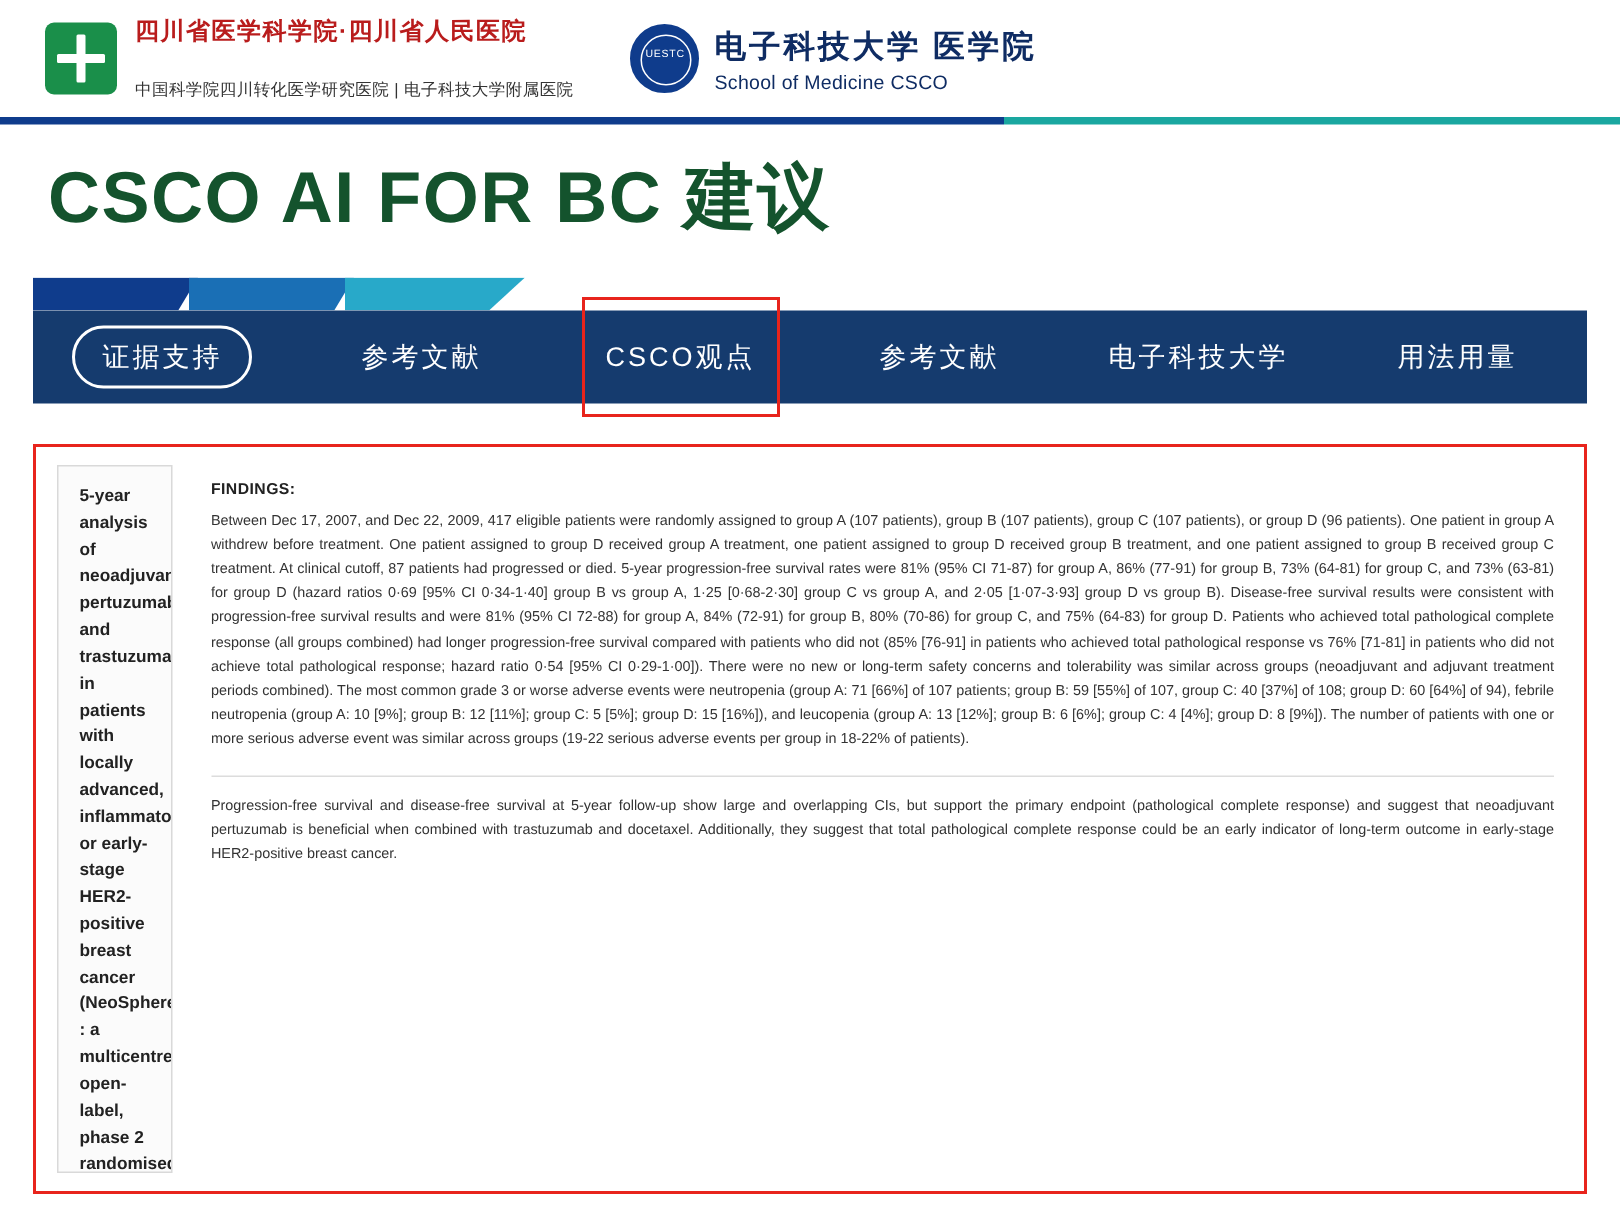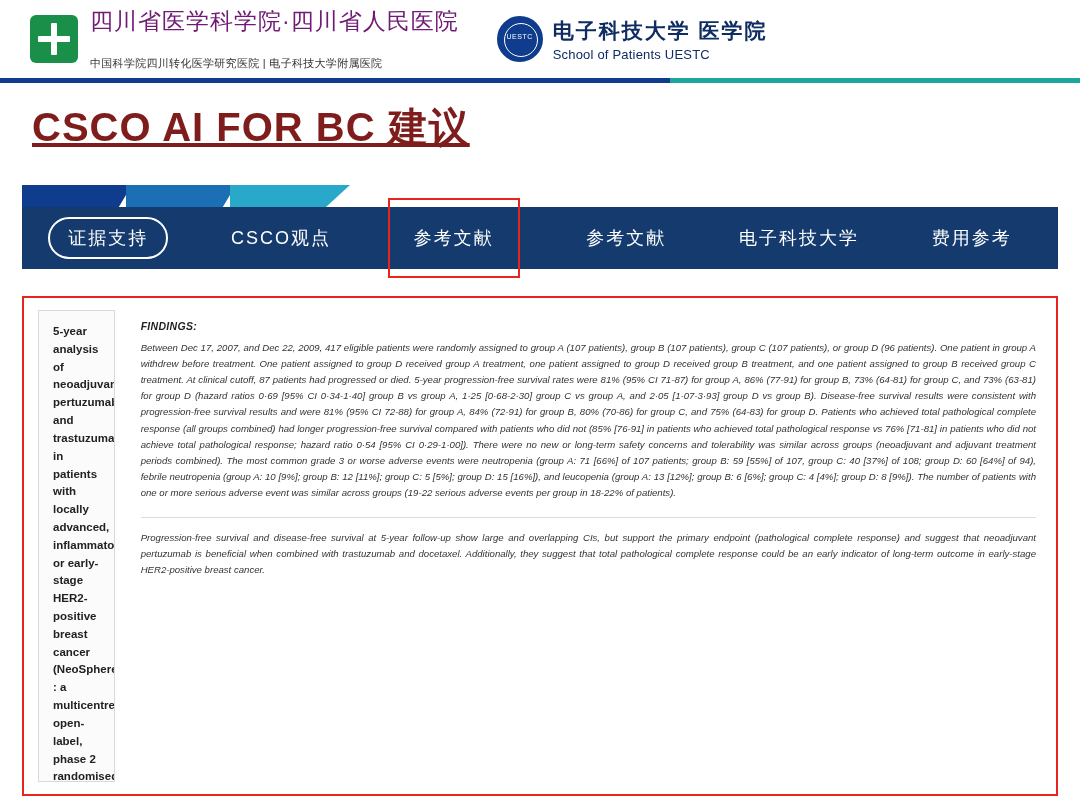--- a/index.html
+++ b/index.html
@@ -42,21 +42,21 @@
   .hosp-logo:after {
     content: "";
     position: absolute;
     left: 8px; top: 21px;
     width: 32px; height: 6px;
     background: #ffffff;
     border-radius: 1px;
   }
   .hosp-text { display: flex; flex-direction: column; justify-content: center; }
   .hosp-title {
-    font-size: 23px; font-weight: normal; color: #701a75;
+    font-size: 16px; font-weight: bold; color: #b91c1c;
     letter-spacing: 1px; line-height: 1.25;
   }
   .hosp-sub {
     font-size: 11px; color: #333; margin-top: 20px; letter-spacing: .3px;
   }
   .uestc-block {
     display: flex; align-items: center; margin-left: 38px;
   }
   .uestc-seal {
     width: 46px; height: 46px; border-radius: 50%;
@@ -81,23 +81,22 @@
 
   .header-rule {
     position: absolute; top: 78px; left: 0;
     width: 1080px; height: 5px;
     background: linear-gradient(to right, #0f3c8c 0%, #0f3c8c 62%, #1aa7a0 62%, #1aa7a0 100%);
   }
 
   
   .page-title {
     position: absolute; left: 32px; top: 100px;
-    font-size: 40px; font-weight: bold; color: #7f1d1d;
+    font-size: 48px; font-weight: bold; color: #14532d;
     letter-spacing: 1px;
-    text-decoration: underline;
   }
 
   
   .deco {
     position: absolute; left: 22px; top: 185px;
     width: 330px; height: 22px;
   }
   .deco i {
     position: absolute; top: 0; height: 22px; display: block;
   }
@@ -155,21 +154,20 @@
     width: 470px;
     border: 1px solid #d9d9d9;
     background: #fbfbfb;
     padding: 12px 14px;
     overflow: hidden;
   }
   .pane-right {
     flex: 1 1 auto;
     padding: 10px 6px 0 12px;
     overflow: hidden;
-    font-style: italic;
   }
 
   .art-title {
     font-size: 11.5px; color: #222; font-weight: 600; line-height: 1.55;
   }
 
   .r-label {
     font-size: 10.5px; font-weight: bold; color: #222; letter-spacing: .3px;
   }
   .r-body {
@@ -191,52 +189,52 @@
     <div class="hosp-text">
       <div class="hosp-title">四川省医学科学院·四川省人民医院</div>
       <div class="hosp-sub">中国科学院四川转化医学研究医院 | 电子科技大学附属医院</div>
     </div>
     <div class="uestc-block">
       <div class="uestc-seal">
         <span>UESTC</span>
       </div>
       <div class="uestc-text">
         <div class="uestc-cn">电子科技大学 医学院</div>
-        <div class="uestc-en">School of Patients UESTC</div>
+        <div class="uestc-en">School of Medicine CSCO</div>
       </div>
     </div>
   </div>
   <div class="header-rule"></div>
 
   <div class="page-title">CSCO AI FOR BC 建议</div>
 
   <div class="deco">
     <i class="d1"></i>
     <i class="d2"></i>
     <i class="d3"></i>
   </div>
 
   <div class="navbar">
     <div class="nav-item active">
       <span class="pill">证据支持</span>
     </div>
     <div class="nav-item">
+      <span>参考文献</span>
+    </div>
+    <div class="nav-item">
       <span>CSCO观点</span>
     </div>
     <div class="nav-item">
       <span>参考文献</span>
     </div>
     <div class="nav-item">
-      <span>参考文献</span>
-    </div>
-    <div class="nav-item">
       <span>电子科技大学</span>
     </div>
     <div class="nav-item">
-      <span>费用参考</span>
+      <span>用法用量</span>
     </div>
   </div>
   <div class="nav-highlight"></div>
 
   <div class="content-box">
     <div class="panes">
 
       <div class="pane-left">
         <div class="art-title">5-year analysis of neoadjuvant pertuzumab and trastuzumab in patients with locally advanced, inflammatory, or early-stage HER2-positive breast cancer (NeoSphere) : a multicentre, open-label, phase 2 randomised trial</div>
 

